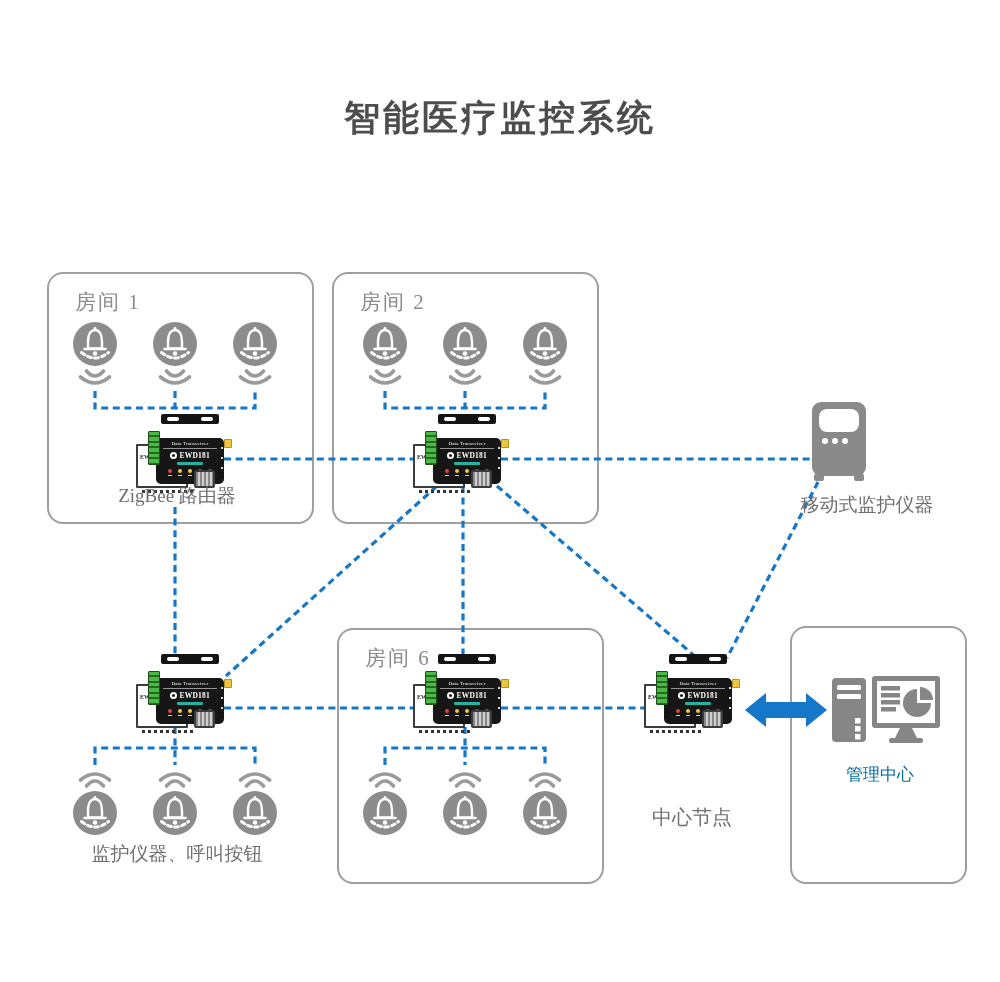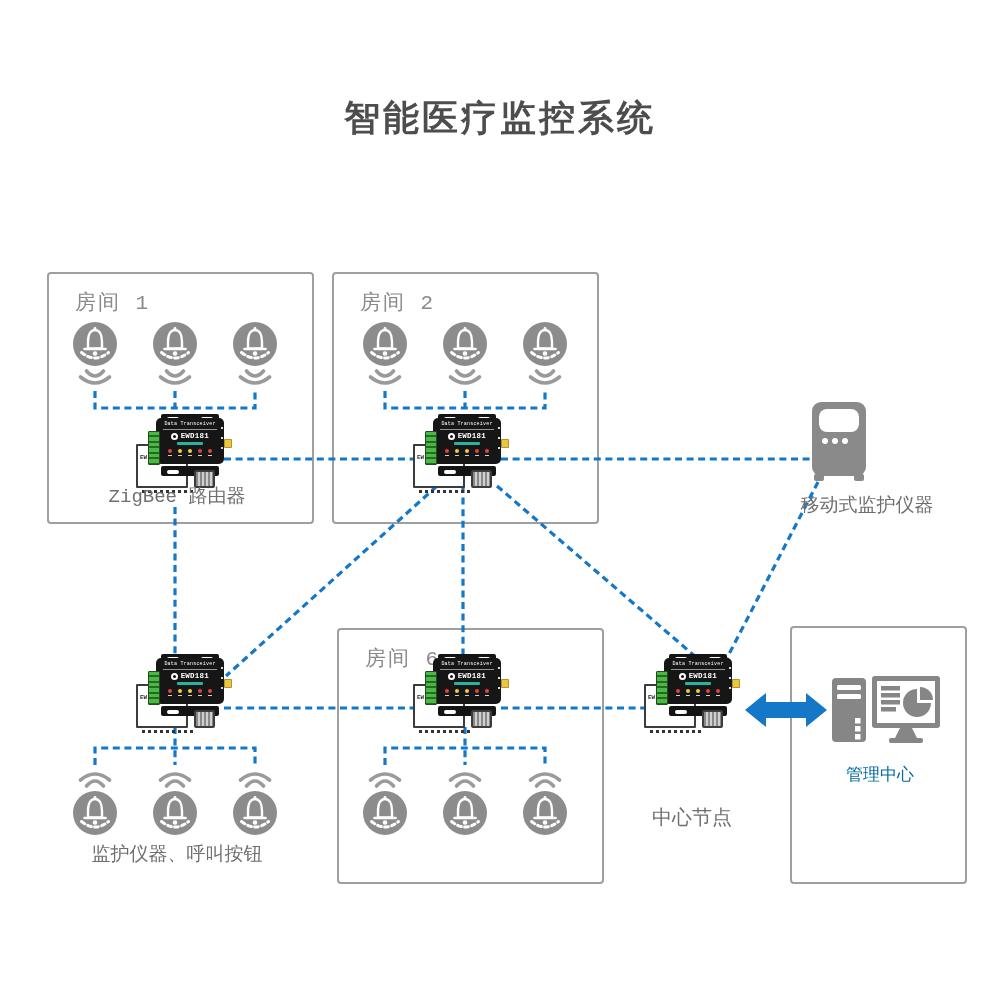--- a/index.html
+++ b/index.html
@@ -1,26 +1,26 @@
 <!DOCTYPE html>
 <html><head>
 <meta charset="utf-8">
 <style>
   html,body{margin:0;padding:0;background:#fff}
   .stage{position:relative;width:1000px;height:982px;background:#fff;overflow:hidden;
-         font-family:Liberation Mono, monospace}
+         font-family:Liberation Serif, serif}
 
   
   .title{position:absolute;top:94px;left:0;width:100%;text-align:center;
          font-size:36px;font-weight:bold;color:#4d4d4d;letter-spacing:3px}
   .subtitle{position:absolute;top:152px;left:0;width:100%;text-align:center;
          font-size:27px;color:#a2a2a2;letter-spacing:1px}
 
   
-  .room{position:absolute;border:2px solid #9f9f9f;border-radius:4px;background:#fff;z-index:1}
+  .room{position:absolute;border:2px solid #9f9f9f;border-radius:16px;background:#fff;z-index:1}
   .room-label{position:absolute;left:26px;top:14px;font-size:21px;color:#8a8a8a;letter-spacing:2px}
   #room1{left:47px;top:272px;width:263px;height:248px}
   #room2{left:332px;top:272px;width:263px;height:248px}
   #room3{left:47px;top:628px;width:263px;height:252px}
   #room4{left:337px;top:628px;width:263px;height:252px}
   #mgmt {left:790px;top:626px;width:173px;height:254px}
 
   
   .overlay{position:absolute;left:0;top:0;z-index:2;pointer-events:none}
   .conn{fill:none;stroke:#1577c8;stroke-width:3.2;stroke-dasharray:7 4.6}
@@ -43,21 +43,21 @@
   .d-bracket::after{content:"";position:absolute;left:4px;bottom:-7px;width:54px;height:3px;
              background:repeating-linear-gradient(90deg,#333 0 3px,transparent 3px 6px)}
   .d-tag{position:absolute;left:2px;top:8px;font-size:6px;color:#2a2a2a;font-weight:bold}
   .d-flange{position:absolute;left:13px;width:58px;height:10px;background:#141414;
             border-radius:2px;z-index:1}
   .d-flange.top{top:0}
   .d-flange.bot{top:52px}
   .d-slot{position:absolute;top:3px;width:12px;height:4px;background:#fff;border-radius:2px}
   .d-flange.bot .d-slot{top:4px}
   .d-slot.l{left:6px}.d-slot.r{right:6px}
-  .d-body{position:absolute;left:8px;top:4px;width:68px;height:46px;background:#161616;
+  .d-body{position:absolute;left:8px;top:24px;width:68px;height:46px;background:#161616;
           border-radius:5px;z-index:2;overflow:hidden}
   .d-body::after{content:"";position:absolute;right:1.5px;top:9px;width:2px;height:30px;
           background:repeating-linear-gradient(180deg,rgba(255,255,255,.85) 0 2px,transparent 2px 10px)}
   .d-title{margin:3px 7px 0;font-size:5px;color:#fff;text-align:center;white-space:nowrap;
           border-bottom:1px solid rgba(255,255,255,.55);padding-bottom:1.5px;letter-spacing:.2px}
   .d-brand{display:flex;align-items:center;justify-content:center;gap:2.5px;margin-top:2.5px}
   .d-logo{width:7px;height:7px;border-radius:50%;background:#fff;position:relative}
   .d-logo::after{content:"";position:absolute;left:2px;top:2px;width:3px;height:3px;
           border-radius:50%;background:#161616}
   .d-model{font-size:7.5px;font-weight:bold;color:#fff;letter-spacing:.2px}

